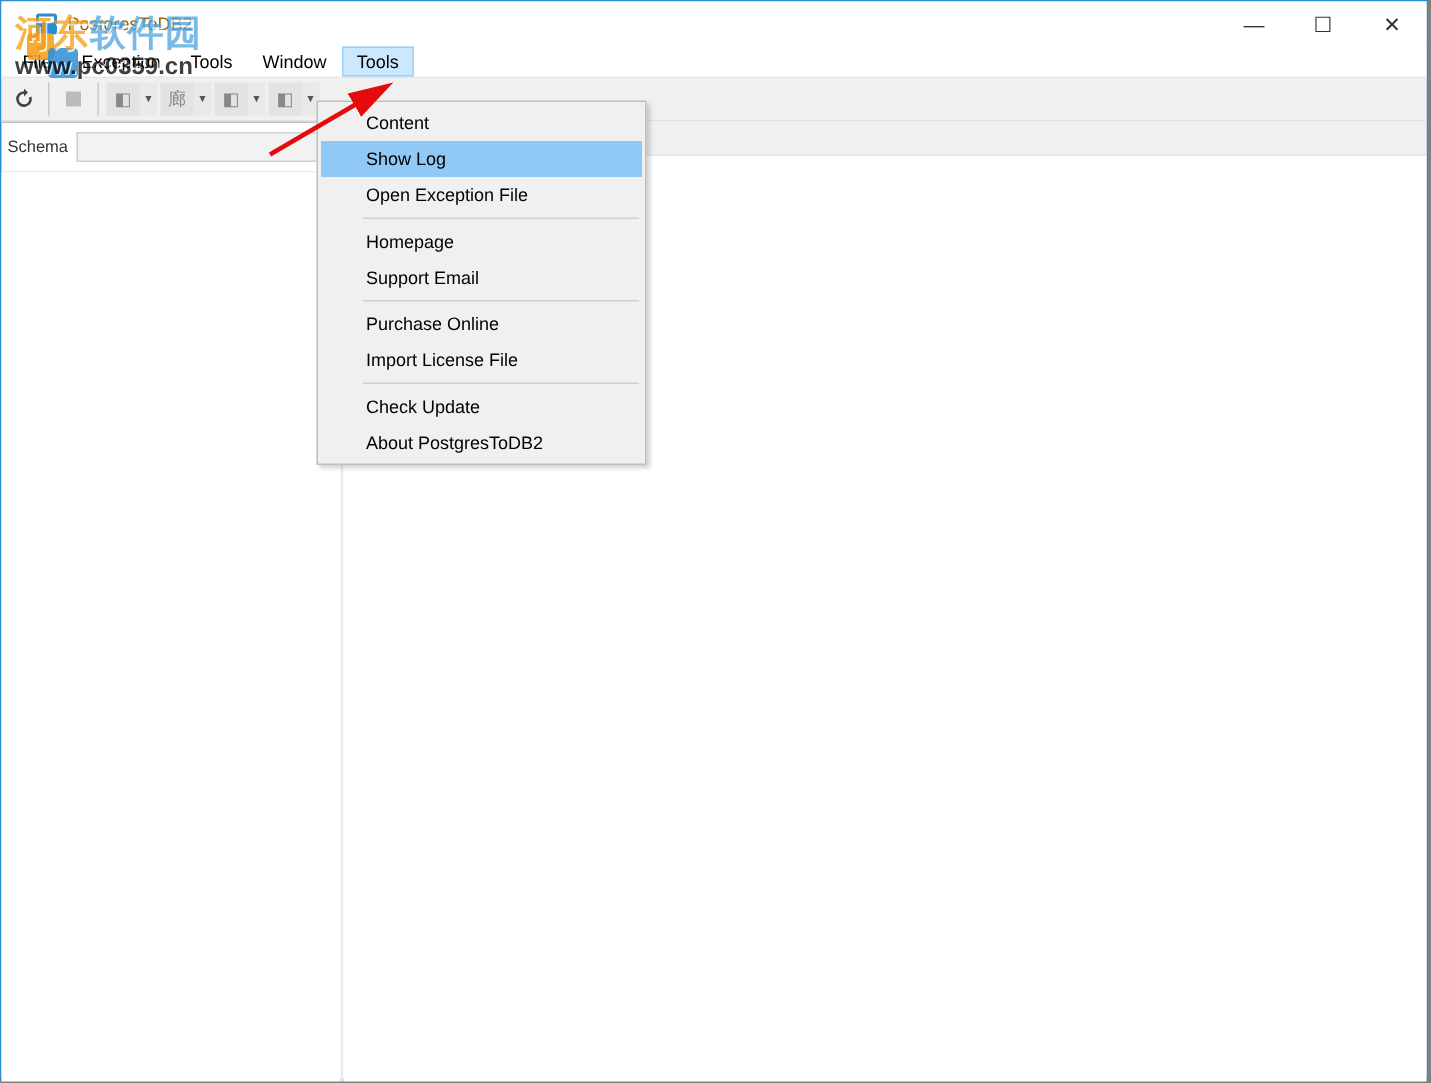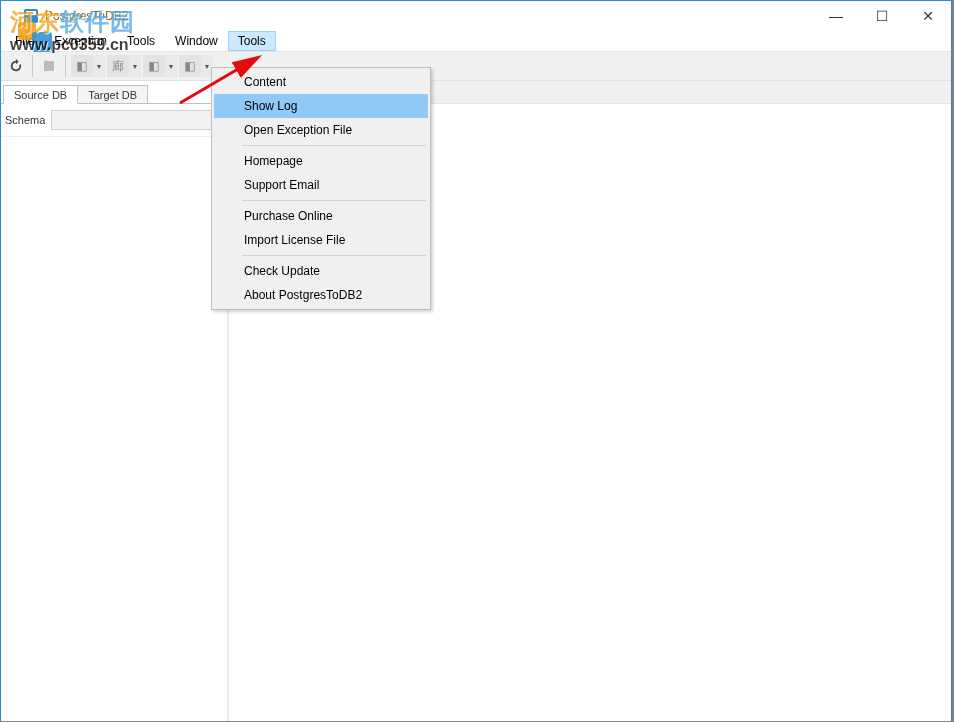--- a/index.html
+++ b/index.html
@@ -331,24 +331,20 @@
       <div class="tool-dd-arrow">▼</div>
     </div>
     <div class="tool-dd">
       <div class="tool-dd-main">◧</div>
       <div class="tool-dd-arrow">▼</div>
     </div>
   </div>
 
   <div class="client">
     <div class="left-pane">
-      <div class="tabstrip">
-        <div class="tab active">Source DB</div>
-        <div class="tab">Target DB</div>
-      </div>
       <div class="tab-underline"></div>
       <div class="schema-row">
         <label>Schema</label>
         <div class="schema-combo">
           <span class="dd-arrow">▼</span>
         </div>
       </div>
       <div class="left-body"></div>
     </div>
     <div class="right-pane">

